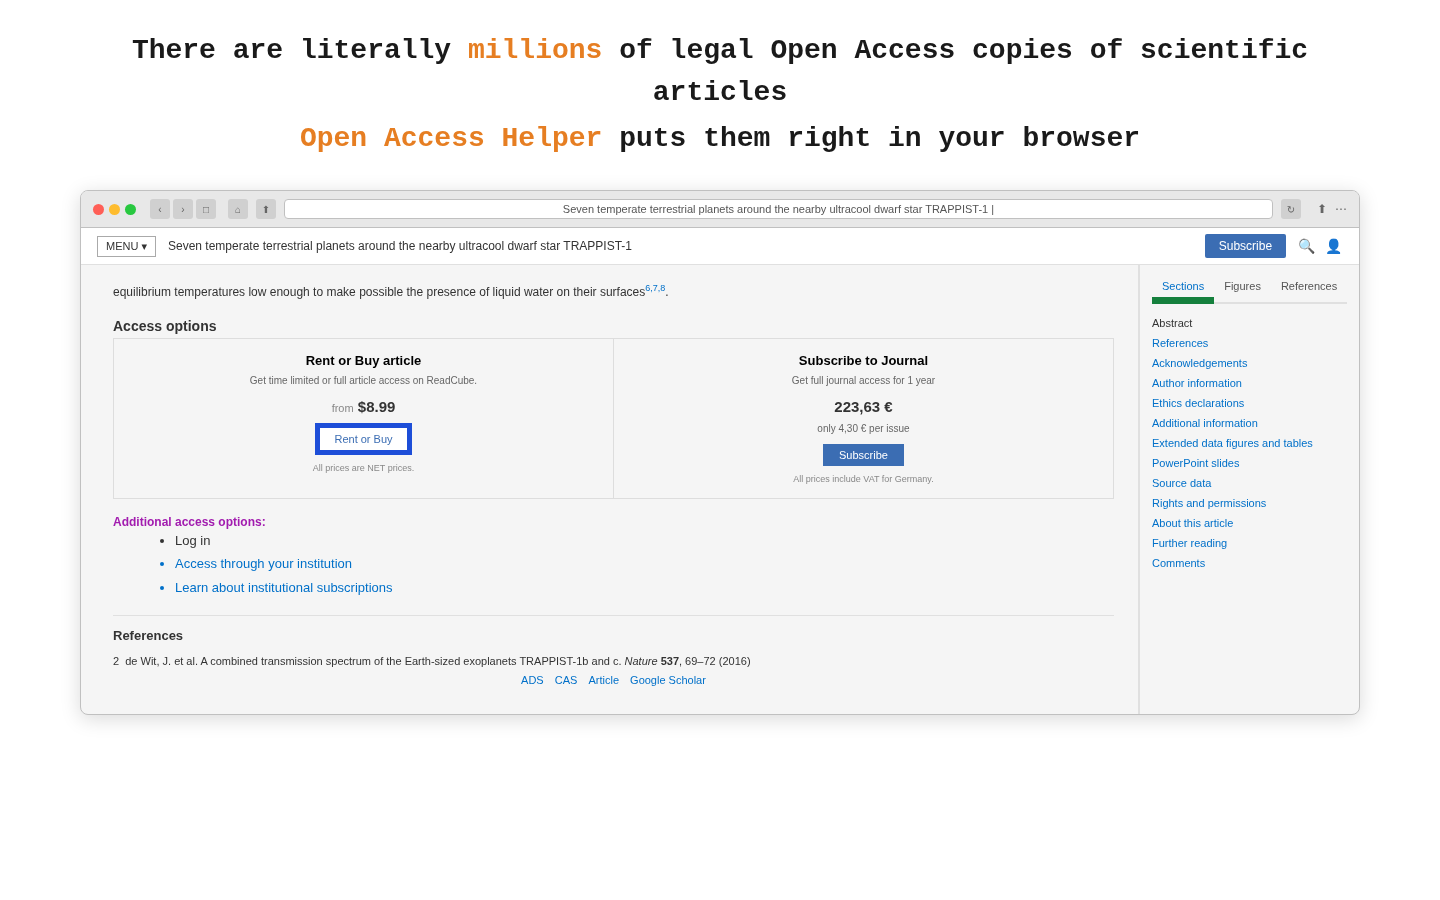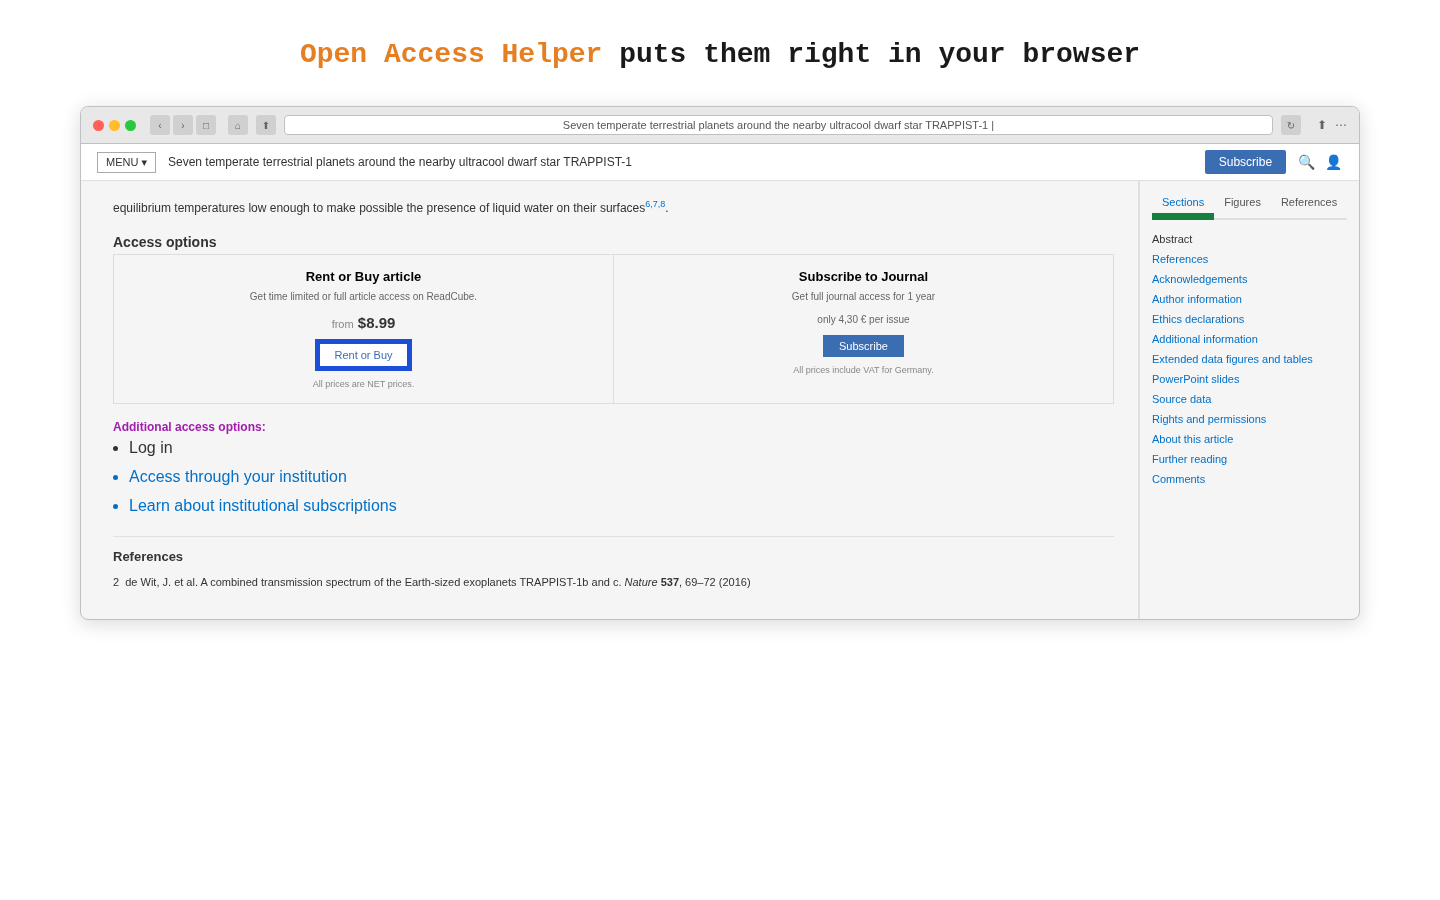--- a/index.html
+++ b/index.html
@@ -236,23 +236,24 @@
       font-size: 12px;
       font-weight: bold;
       color: #a21caf;
       margin-bottom: 0;
     }
     .additional-options ul {
       list-style: disc;
       padding-left: 16px;
     }
     .additional-options li {
-      font-size: 16px;
+      font-size: 13px;
       color: #0070c9;
       line-height: 1.8;
+      margin-left: 46px;
     }
     .additional-options li.plain {
       color: #333;
     }
 
     .references-section {}
     .references-title {
       font-size: 13px;
       font-weight: bold;
       color: #333;
@@ -328,20 +329,23 @@
     }
 
     .right-panel-wrapper {
       position: relative;
     }
   </style>
 </head>
 <body>
 
 <div class="header-text">
+  <div>
+    <span>There are literally </span><span class="highlight-orange">millions</span><span> of legal Open Access copies of scientific articles</span>
+  </div>
   <div class="header-line2">
     <span class="highlight-orange">Open Access Helper</span><span> puts them right in your browser</span>
   </div>
 </div>
 
 <div class="browser-window">
 
   <div class="browser-chrome">
     <div class="traffic-lights">
       <div class="dot dot-red"></div>
@@ -393,20 +397,21 @@
           </div>
           <div style="margin-top:8px;">
             <button class="rent-btn">Rent or Buy</button>
           </div>
           <div class="price-note">All prices are NET prices.</div>
         </div>
 
         <div class="access-box">
           <div class="access-box-title">Subscribe to Journal</div>
           <div class="access-box-sub">Get full journal access for 1 year</div>
+          <div class="access-price">223,63 €</div>
           <div class="access-price-small">only 4,30 € per issue</div>
           <div>
             <button class="subscribe-box-btn">Subscribe</button>
           </div>
           <div class="price-note">All prices include VAT for Germany.</div>
         </div>
       </div>
 
       <div class="additional-options">
         <div class="additional-options-title">Additional access options:</div>
@@ -414,20 +419,26 @@
           <li class="plain">Log in</li>
           <li>Access through your institution</li>
           <li>Learn about institutional subscriptions</li>
         </ul>
       </div>
 
       <div class="references-section">
         <div class="references-title">References</div>
         <div class="reference-item">
           <p class="reference-text">2&nbsp; de Wit, J. et al. A combined transmission spectrum of the Earth-sized exoplanets TRAPPIST-1b and c. <em>Nature</em> <strong>537</strong>, 69–72 (2016)</p>
+          <div class="reference-links">
+            <a>ADS</a>
+            <a>CAS</a>
+            <a>Article</a>
+            <a>Google Scholar</a>
+          </div>
         </div>
       </div>
     </div>
 
     <div class="right-sidebar right-panel-wrapper" style="position:relative;">
       <div class="sidebar-tabs">
         <div class="sidebar-tab active">Sections</div>
         <div class="sidebar-tab">Figures</div>
         <div class="sidebar-tab">References</div>
       </div>

